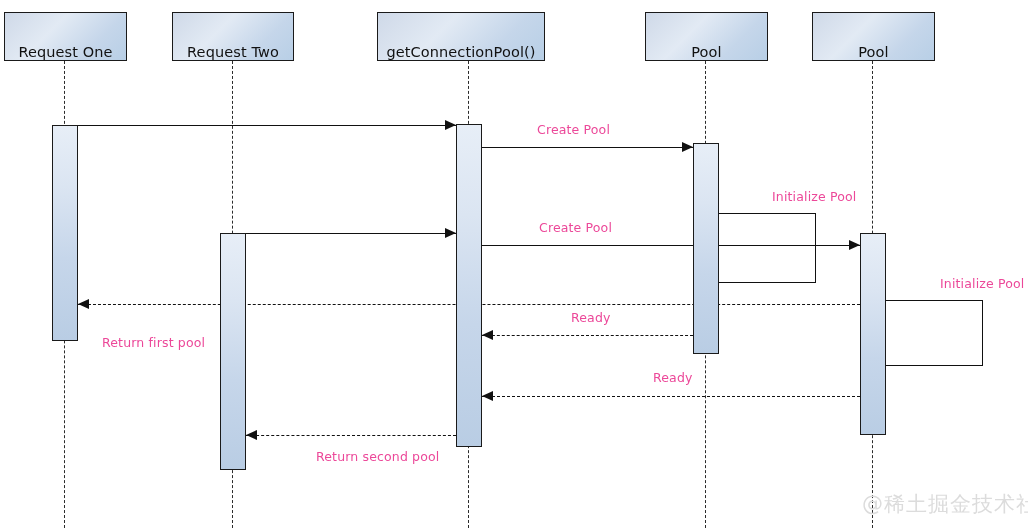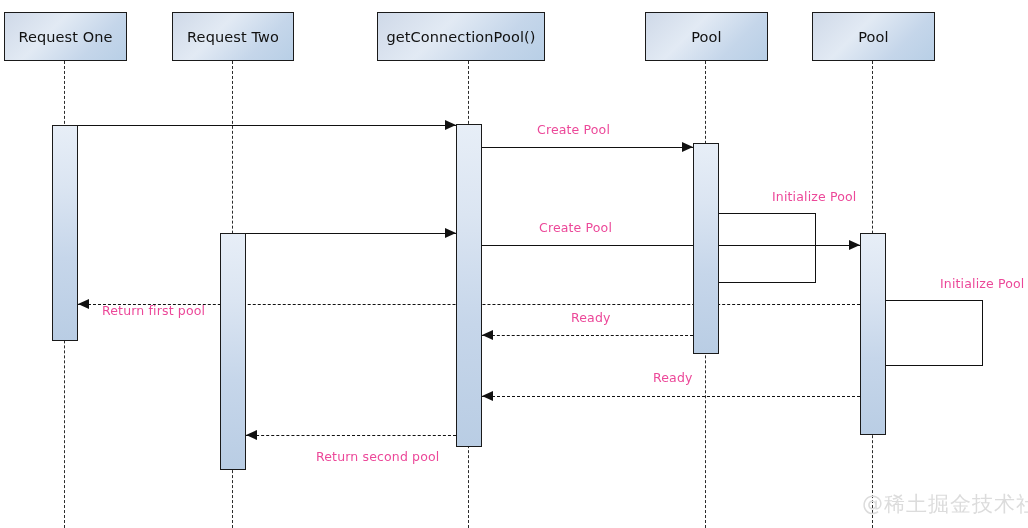--- a/index.html
+++ b/index.html
@@ -17,21 +17,21 @@
     background: #ffffff;
     overflow: hidden;
   }
   
   .participant {
     position: absolute;
     box-sizing: border-box;
     border: 1px solid #1a1a1a;
     background: linear-gradient(135deg, #cfd9e8 0%, #e2eaf4 38%, #c5d6ea 72%, #b8cfe6 100%);
     display: flex;
-    align-items: center;
+    align-items: flex-end;
     justify-content: center;
     color: #111111;
     font-size: 14.5px;
     letter-spacing: 0.1px;
     white-space: nowrap;
   }
   
   .lifeline {
     position: absolute;
     width: 0;
@@ -114,21 +114,21 @@
     <div class="msg-line" style="left: 482px; top: 147px; width: 211px;"></div>
     <div class="arrowhead right" style="top: 142px; left: 682px;"></div>
     <div class="msg-label" style="left: 537px; top: 122px;">Create Pool</div>
     <div class="msg-line" style="left: 233px; top: 233px; width: 223px;"></div>
     <div class="arrowhead right" style="top: 228px; left: 445px;"></div>
     <div class="msg-line" style="left: 482px; top: 245px; width: 378px;"></div>
     <div class="arrowhead right" style="top: 240px; left: 849px;"></div>
     <div class="msg-label" style="left: 539px; top: 220px;">Create Pool</div>
     <div class="msg-line dashed" style="left: 78px; top: 304px; width: 782px;"></div>
     <div class="arrowhead left" style="top: 299px; left: 78px;"></div>
-    <div class="msg-label" style="left: 102px; top: 303px;">Return first pool</div>
+    <div class="msg-label" style="left: 102px; top: 335px;">Return first pool</div>
     <div class="msg-line dashed" style="left: 482px; top: 335px; width: 211px;"></div>
     <div class="arrowhead left" style="top: 330px; left: 482px;"></div>
     <div class="msg-label" style="left: 571px; top: 310px;">Ready</div>
     <div class="msg-line dashed" style="left: 482px; top: 396px; width: 378px;"></div>
     <div class="arrowhead left" style="top: 391px; left: 482px;"></div>
     <div class="msg-label" style="left: 653px; top: 370px;">Ready</div>
     <div class="msg-line dashed" style="left: 246px; top: 435px; width: 210px;"></div>
     <div class="arrowhead left" style="top: 430px; left: 246px;"></div>
     <div class="msg-label" style="left: 268px; top: 449px; margin-left: 48px;">Return second pool</div>
     <div class="activation" style="left: 52px; top: 125px; width: 26px; height: 216px;"></div>

